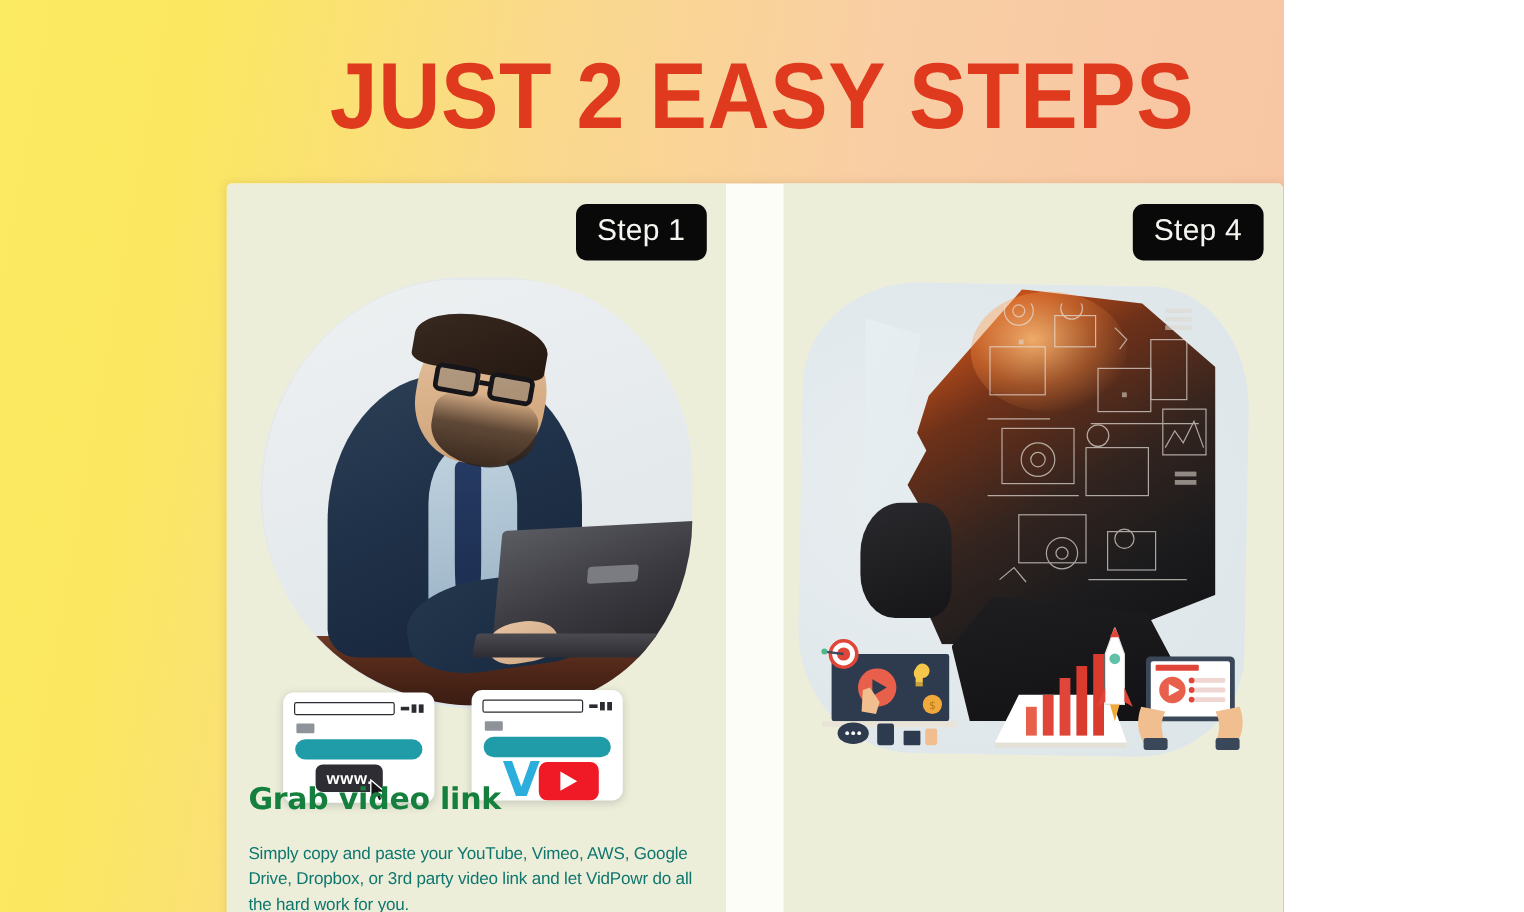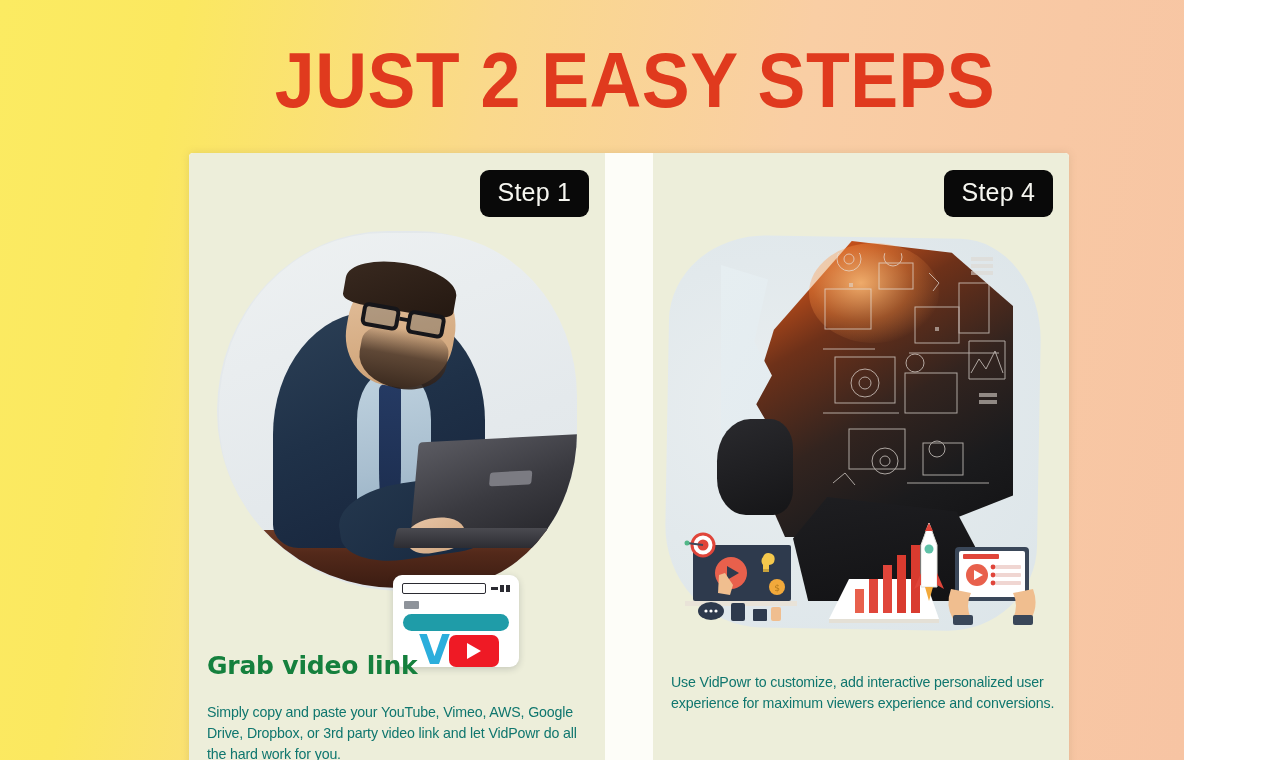--- a/index.html
+++ b/index.html
@@ -3,21 +3,21 @@
 <meta charset="utf-8">
 <style>
   * { box-sizing: border-box; margin: 0; padding: 0; }
   html, body {
     width: 1270px; height: 760px;
     overflow: hidden;
     font-family: "Liberation Sans", sans-serif;
   }
   .page {
     position: relative;
-    width: 1184px; height: 760px;
+    width: 1070px; height: 760px;
     background: linear-gradient(100deg, #FBEB62 0%, #FBE860 14%, #FAD98B 38%, #F9CEA4 62%, #F8C8A4 82%, #F7C4A3 100%);
     overflow: hidden;
     padding-left: 27px;
   }
 
   
   .title {
     position: absolute;
     top: 38px; left: 0; width: 1270px;
     text-align: center;
@@ -349,20 +349,36 @@
           <div class="p1-arm"></div>
           <div class="p1-laptop-screen">
               <span class="p1-laptop-logo"></span>
             </div>
           <div class="p1-hand"></div>
           <div class="p1-laptop-base"></div>
         </div>
 
         <div class="browsers">
 
+          <div class="browser a">
+            <div class="br-bar">
+              <span class="br-url"></span>
+              <span class="br-dots">
+                  <i></i>
+                  <i></i>
+                  <i></i>
+                </span>
+            </div>
+            <span class="br-tab"></span>
+            <span class="br-teal"></span>
+            <span class="www-pill">www.</span>
+            <svg class="cursor" viewBox="0 0 16 20">
+              <path d="M1 1 L1 16 L5 12.4 L7.6 18.5 L10.4 17.2 L7.9 11.4 L13 11.2 Z" fill="#141418" stroke="#FFFFFF" stroke-width="1.1"></path>
+            </svg>
+          </div>
 
           <div class="browser b">
             <div class="br-bar">
               <span class="br-url"></span>
               <span class="br-dots">
                   <i></i>
                   <i></i>
                   <i></i>
                 </span>
             </div>
@@ -489,18 +505,17 @@
             <circle cx="330" cy="60" r="2.4" fill="#E0453A"></circle>
             <path d="M288 66 q-6 16 2 30 l18 0 q-6 -14 0 -26 z" fill="#F0BE8F"></path>
             <path d="M370 66 q6 16 -2 30 l-18 0 q6 -14 0 -26 z" fill="#F0BE8F"></path>
             <rect x="290" y="92" width="20" height="10" rx="2" fill="#3A4759"></rect>
             <rect x="350" y="92" width="20" height="10" rx="2" fill="#3A4759"></rect>
           </g>
         </svg>
       </div>
 
       <div class="card-text">
-        <div class="card-p">Use VidPowr to customize, add interactive personalized user experience for maximum viewers experience and conversions.</div>
       </div>
     </div>
 
   </div>
 </div>
 
 </body></html>

